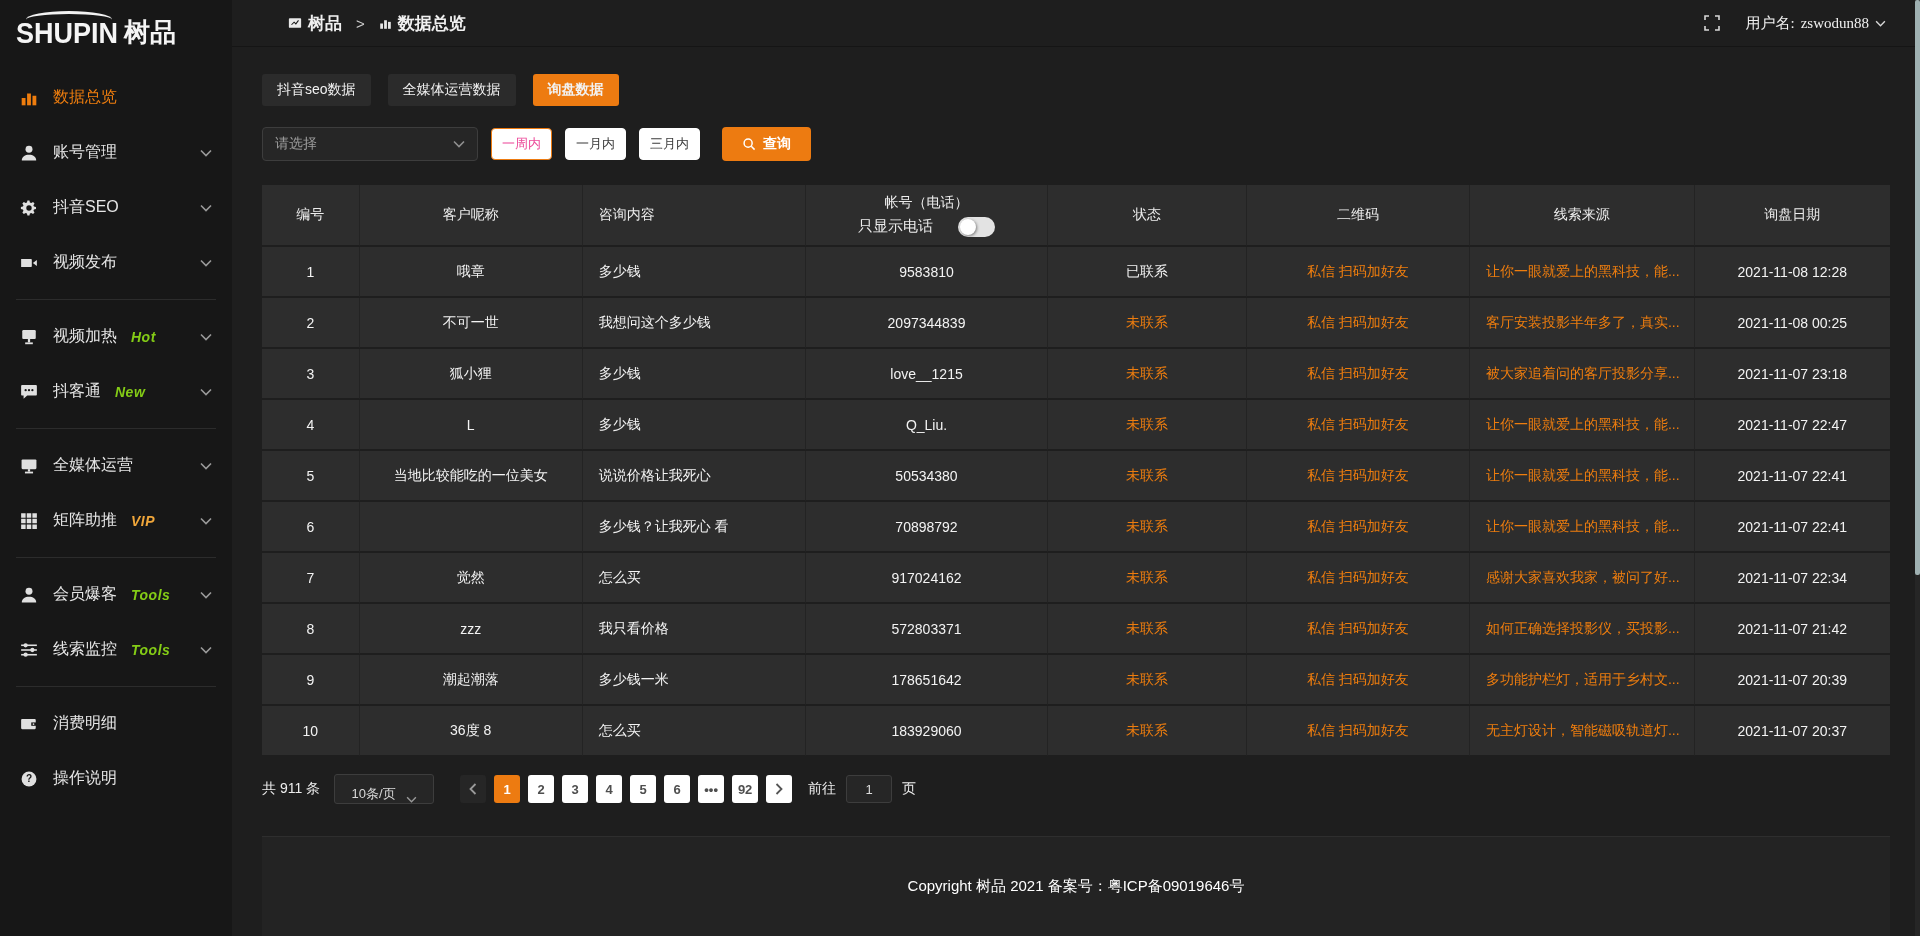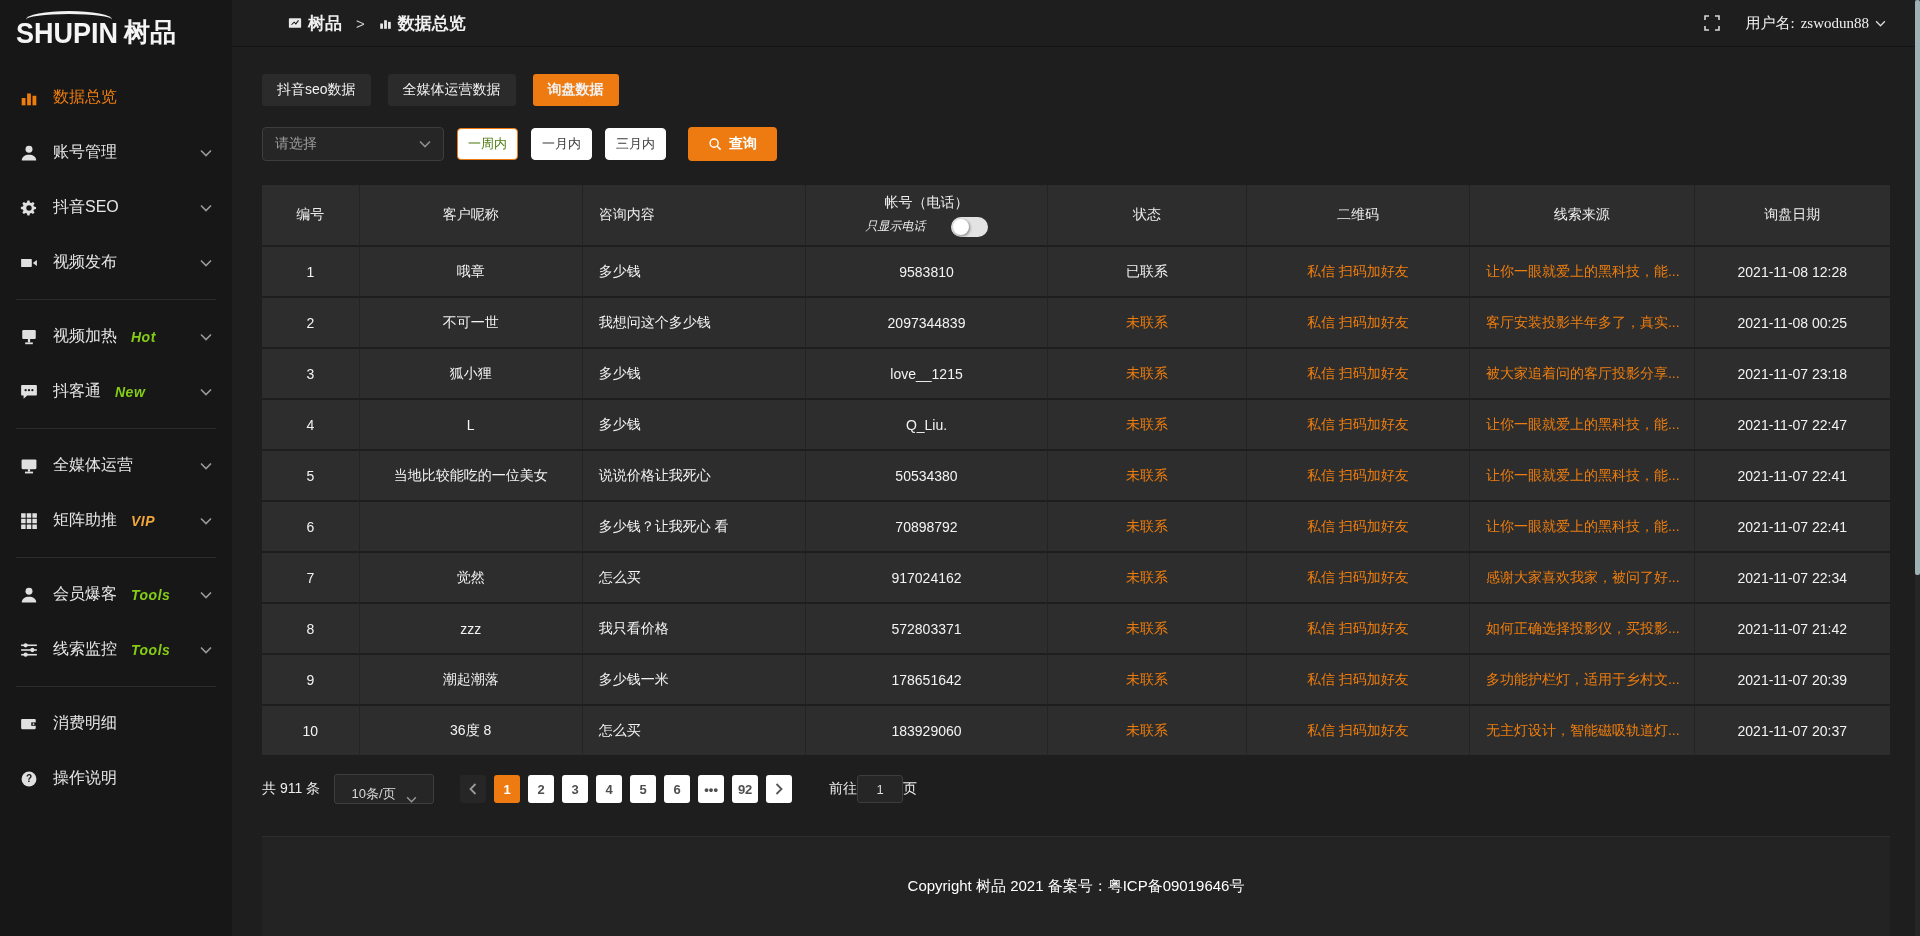--- a/index.html
+++ b/index.html
@@ -46,59 +46,59 @@
   .userbox { display:flex; align-items:center; gap:6px; font-size:15px; color:#f0f0f0; cursor:pointer;font-family:Liberation Serif, serif; }
 
   .content { flex:1; padding:0 30px; display:flex; flex-direction:column; }
 
   .tabs { margin-top:27px; display:flex; gap:17px; }
   .tab { height:32px; padding:0 15px; background:#2b2b2b; color:#f2f2f2; font-size:14px;
     border-radius:3px; display:flex; align-items:center; cursor:pointer; }
   .tab.active { background:#ed7b11; font-weight:bold; }
 
   .filters { margin-top:21px; display:flex; align-items:center; }
-  .select { width:182px; height:34px; background:#262626; border:1px solid #3d3d3d; border-radius:4px;
+  .select { width:216px; height:34px; background:#262626; border:1px solid #3d3d3d; border-radius:4px;
     display:flex; align-items:center; padding:0 12px; color:#9c9c9c; font-size:14px; cursor:pointer; }
   .select svg { margin-left:auto; }
   .time-btn { height:32px; min-width:56px; padding:0 10px; background:#ffffff; color:#3a3a3a; font-size:13px;
     border:1px solid #ffffff; border-radius:4px; display:flex; align-items:center; justify-content:center;
     margin-left:13px; cursor:pointer; }
-  .time-btn.active { border-color:#ed7b11; color:#4d7c0f; }
+  .time-btn.active { border-color:#ed7b11; color:#ec4899; }
   .search-btn { height:34px; padding:0 20px; background:#ed7b11; color:#fff; border-radius:4px;
     margin-left:22px; display:flex; align-items:center; gap:7px; font-size:14px; font-weight:bold; cursor:pointer; }
 
   
   .table-wrap { margin-top:24px; }
   table { width:100%; border-collapse:separate; border-spacing:0; font-size:14px; table-layout:fixed; }
   th { height:62px; background:#2d2d2d; font-weight:normal; color:#ededed;
     border-right:1px solid #232323; border-bottom:2px solid #1e1e1e; text-align:center; }
   td { height:51px; background:#2d2d2d; color:#f3f3f3; text-align:center;
     border-right:1px solid #232323; border-bottom:2px solid #1e1e1e;
     white-space:nowrap; overflow:hidden; }
   th:last-child, td:last-child { border-right:none; }
   th.left, td.left { text-align:left; padding-left:16px; }
   td.orange { color:#ee7d0e; cursor:pointer; }
   td.status.pending { color:#ee7d0e; }
   .acc-head { display:flex; flex-direction:column; align-items:center; gap:5px; }
-  .toggle-row { display:flex; align-items:center; gap:25px; font-size:12px;font-style:italic; }
+  .toggle-row { display:flex; align-items:center; gap:25px; font-size:15px; }
   .toggle { width:37px; height:20px; border-radius:10px; background:#e3e3e3; position:relative; cursor:pointer; flex-shrink:0; }
   .toggle::after { content:""; position:absolute; left:2px; top:2px; width:16px; height:16px;
     border-radius:50%; background:#fff; box-shadow:1px 1px 3px rgba(0,0,0,.45); }
 
   
   .pagination { margin-top:17px; display:flex; align-items:center; font-size:14px; color:#ededed; }
   .psize { width:100px; height:30px; background:#262626; border:1px solid #3d3d3d; border-radius:3px;
     margin-left:14px; display:flex; align-items:flex-end; justify-content:center; gap:10px;
     color:#d8d8d8; font-size:13px; cursor:pointer; }
   .pbtn { min-width:26px; height:28px; padding:0 5px; margin-left:8px; border-radius:3px;
     display:flex; align-items:center; justify-content:center; background:#ffffff; color:#4e4e4e;
     font-size:13px; font-weight:bold; cursor:pointer; }
   .pbtn.prev { background:#262626; color:#9a9a9a; margin-left:26px; }
   .pbtn.active { background:#ed7b11; color:#fff; }
-  .goto { margin-left:37px; display:flex; align-items:center; }
+  .goto { margin-left:16px; display:flex; align-items:center; gap:10px; }
   .goto-input { width:46px; height:28px; background:#262626; border:1px solid #3d3d3d; border-radius:3px;
     color:#dcdcdc; font-size:13px; display:flex; align-items:center; justify-content:center; }
 
   
   .footer { margin-top:auto; height:100px; background:#232323; border-top:1px solid #2e2e2e;
     display:flex; align-items:center; justify-content:center; font-size:15px; color:#ffffff; flex-shrink:0; }
 
   
   .scrollbar { position:fixed; top:0; right:0; width:5px; height:936px; background:#262626; }
   .scrollbar .thumb { position:absolute; top:0; left:0; width:5px; height:575px; background:#9fb1b2; border-radius:2px; }

